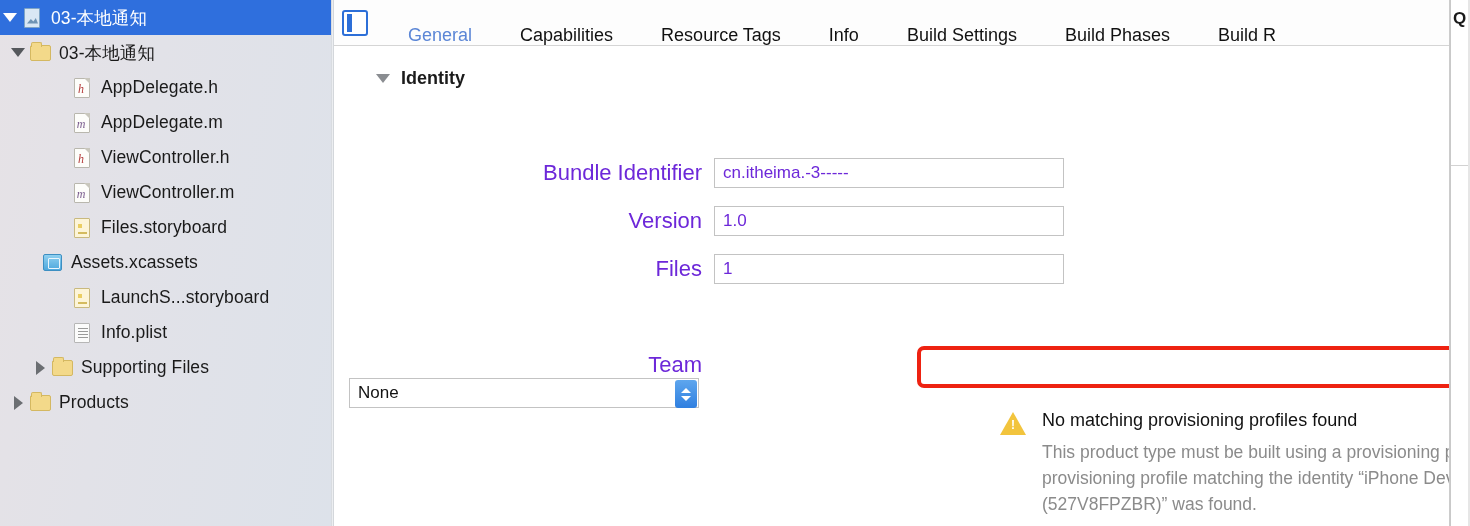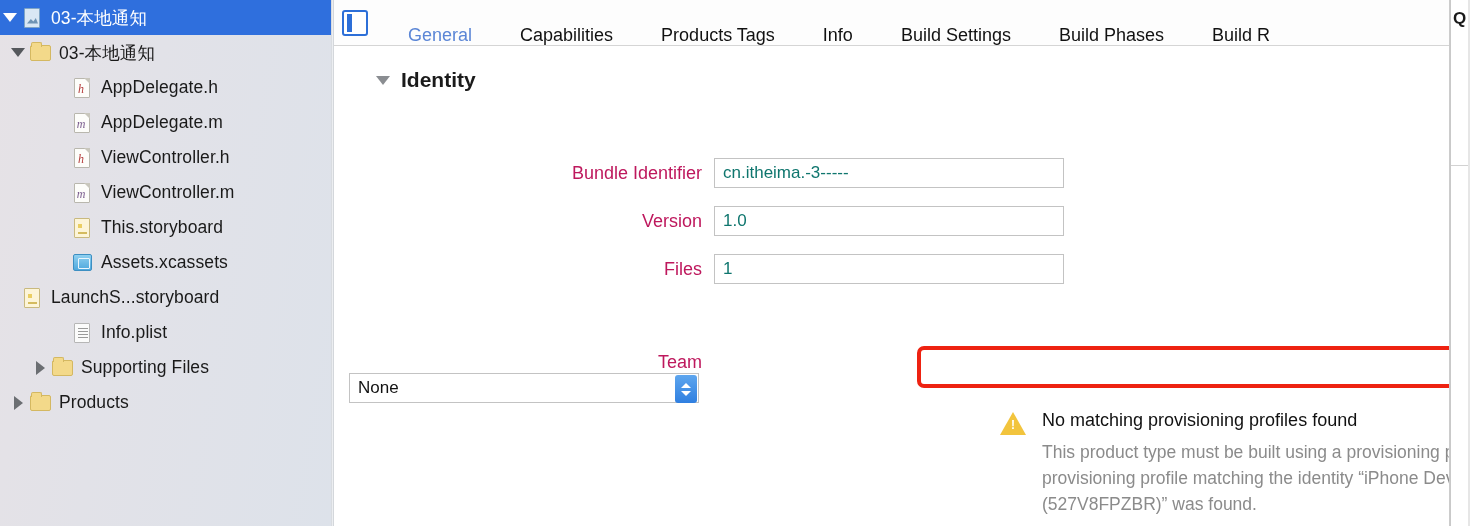--- a/index.html
+++ b/index.html
@@ -208,21 +208,21 @@
   
   #section {
     position: relative;
     height: 480px;
     background: #ffffff;
   }
   .section-head {
     position: absolute;
     left: 42px; top: 22px;
     display: flex; align-items: center;
-    font-size: 21px;
+    font-size: 18px;
     font-weight: bold;
     color: #1b1b1b;
   }
   .section-head .tri {
     width: 0; height: 0;
     border-left: 7px solid transparent;
     border-right: 7px solid transparent;
     border-top: 9px solid #8a8d91;
     margin-right: 11px;
   }
@@ -230,32 +230,32 @@
   .field-row {
     position: absolute;
     left: 0;
     display: flex;
     align-items: center;
   }
   .field-label {
     width: 380px;
     text-align: right;
     padding-right: 12px;
-    font-size: 18px;
-    color: #be185d;
+    font-size: 22px;
+    color: #6d28d9;
     white-space: nowrap;
     padding-left: 24px;
   }
   .field-input {
     width: 350px;
     height: 30px;
     border: 1px solid #c3c3c3;
     background: #ffffff;
     font-size: 17px;
-    color: #0f766e;
+    color: #6d28d9;
     padding: 0 8px;
     font-family: "Liberation Sans", sans-serif;
     border-radius: 0;
     outline: none;
   }
 
   
   #team-highlight {
     position: absolute;
     left: 583px; top: 300px;
@@ -430,30 +430,30 @@
               <span class="glyph">m</span>
             </span>
           </span>
           <span class="nav-label">ViewController.m</span>
         </div>
         <div class="nav-row" style="padding-left: 50px;">
           <span class="disc"></span>
           <span class="nav-icon">
             <span class="ic-story"></span>
           </span>
-          <span class="nav-label">This.storyboard</span>
-        </div>
-        <div class="nav-row" style="padding-left: 50px;">
+          <span class="nav-label">Files.storyboard</span>
+        </div>
+        <div class="nav-row" style="padding-left: 20px;">
           <span class="disc"></span>
           <span class="nav-icon">
             <span class="ic-assets"></span>
           </span>
           <span class="nav-label">Assets.xcassets</span>
         </div>
-        <div class="nav-row" style="">
+        <div class="nav-row" style="padding-left: 50px;">
           <span class="disc"></span>
           <span class="nav-icon">
             <span class="ic-story"></span>
           </span>
           <span class="nav-label">LaunchS...storyboard</span>
         </div>
         <div class="nav-row" style="padding-left: 50px;">
           <span class="disc"></span>
           <span class="nav-icon">
             <span class="ic-plist"></span>
@@ -482,21 +482,21 @@
     <div id="sidebar-edge"></div>
   </div>
 
   <div id="main">
 
     <div id="tabbar">
       <div class="tab-icon"></div>
       <div id="tablist" style="display:flex;align-items:flex-end;margin-top:25px;">
           <div class="tab active">General</div>
           <div class="tab">Capabilities</div>
-          <div class="tab">Products Tags</div>
+          <div class="tab">Resource Tags</div>
           <div class="tab">Info</div>
           <div class="tab">Build Settings</div>
           <div class="tab">Build Phases</div>
           <div class="tab">Build R</div>
         </div>
     </div>
 
     <div id="section">
 
       <div class="section-head">

